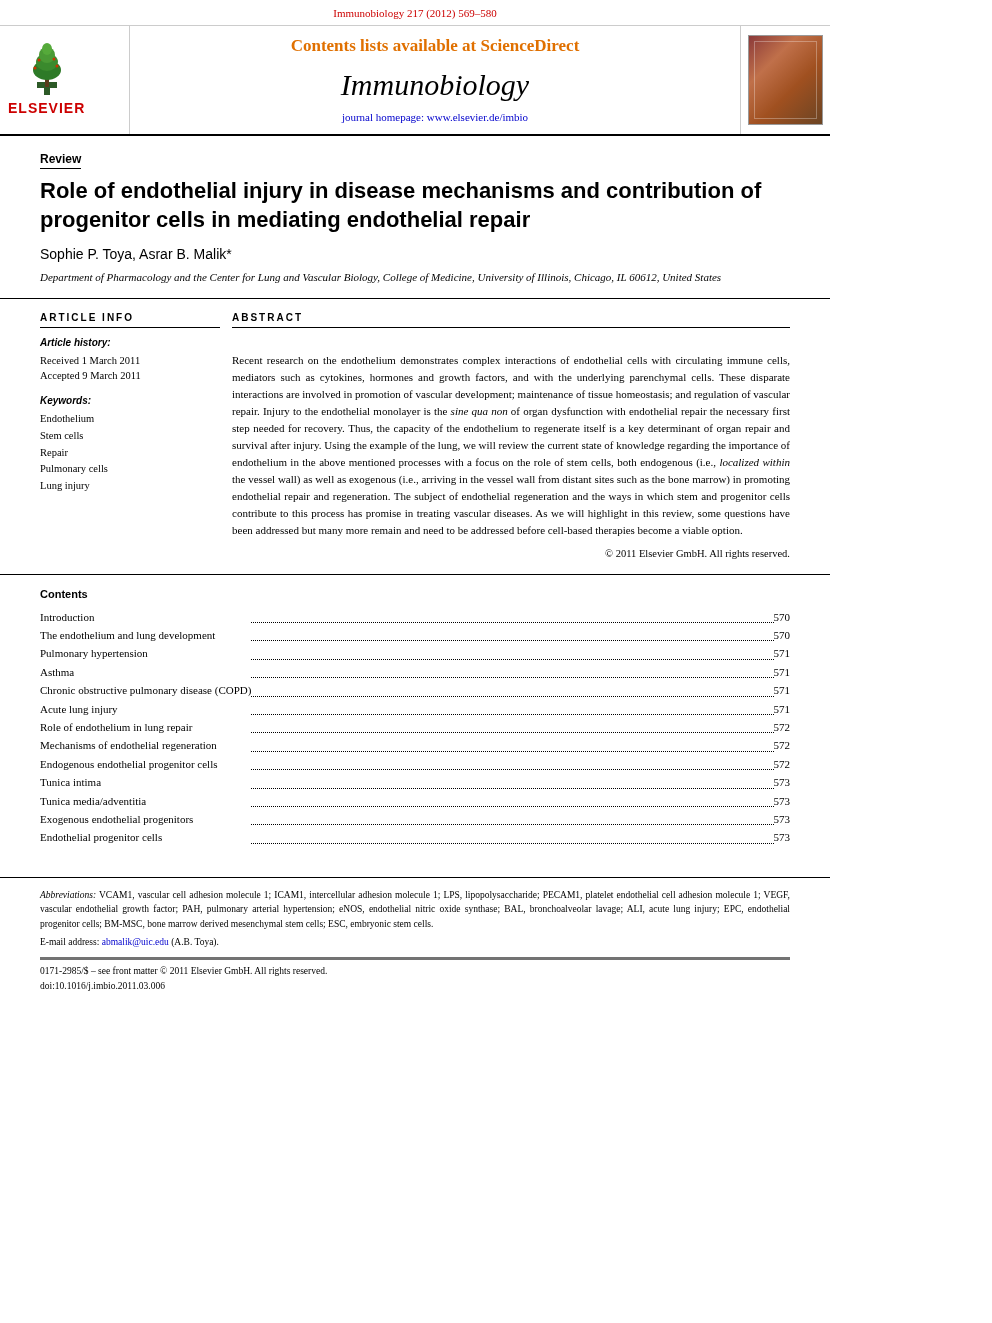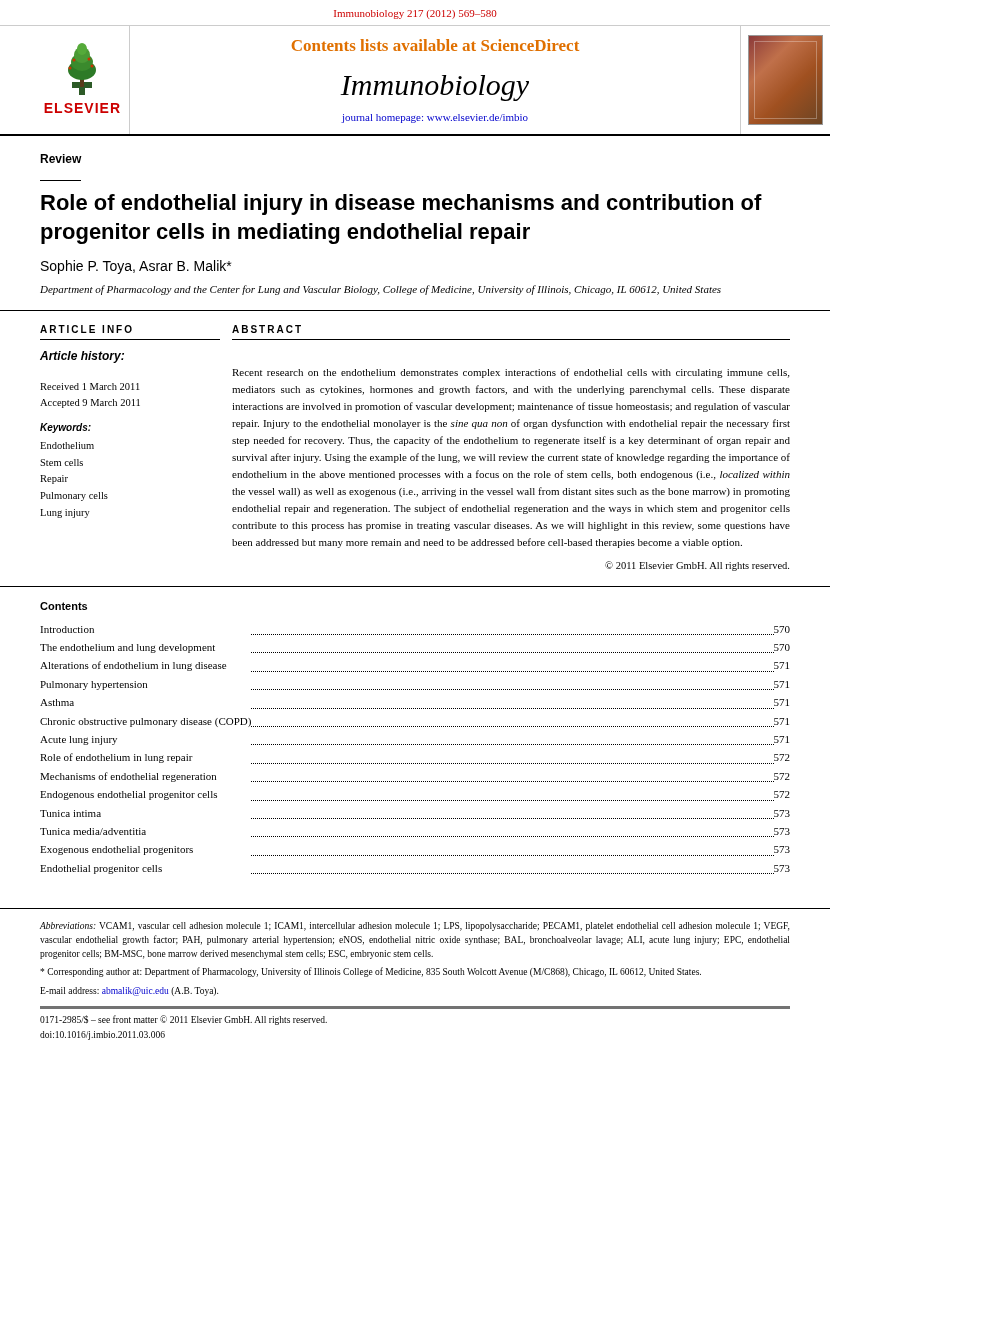--- a/index.html
+++ b/index.html
@@ -32,21 +32,21 @@
       align-items: stretch;
       border-bottom: 2px solid #000;
       padding: 0;
     }
     .header-logo {
       width: 130px;
       min-width: 130px;
       border-right: 1px solid #ccc;
       display: flex;
       flex-direction: column;
-      align-items: flex-end;
+      align-items: flex-start;
       justify-content: center;
       padding: 10px 8px;
     }
     .elsevier-logo {
       display: flex;
       flex-direction: column;
       align-items: center;
     }
     .elsevier-tree {
       width: 60px;
@@ -118,21 +118,21 @@
     .article-section {
       padding: 14px 40px 0 40px;
       border-bottom: 1px solid #000;
     }
     .article-type {
       font-family: Arial, sans-serif;
       font-size: 12px;
       font-weight: bold;
       color: #000;
       border-bottom: 1px solid #000;
-      padding-bottom: 13px;
+      padding-bottom: 1px;
       margin-bottom: 8px;
       display: inline-block;
     }
     .article-title {
       font-size: 22px;
       font-weight: bold;
       font-family: Arial, sans-serif;
       line-height: 1.3;
       margin-bottom: 10px;
       color: #000;
@@ -169,24 +169,24 @@
       font-size: 10px;
       font-weight: bold;
       letter-spacing: 2px;
       text-transform: uppercase;
       border-bottom: 1px solid #000;
       padding-bottom: 2px;
       margin-bottom: 8px;
     }
     .article-info-label {
       font-family: Arial, sans-serif;
-      font-size: 12px;
+      font-size: 10px;
       font-style: italic;
       font-weight: bold;
-      margin-bottom: 15px;
+      margin-bottom: 3px;
       margin-top: 6px;
     }
     .article-info-text {
       font-size: 10.5px;
       line-height: 1.5;
       color: #000;
     }
     .keywords-section {
       margin-top: 10px;
     }
@@ -372,27 +372,20 @@
           <td class="page-num">570</td>
         </tr>
         <tr>
           <td class="entry-title">The endothelium and lung development</td>
           <td style="width:100%;">
               <span class="dots"></span>
             </td>
           <td class="page-num">570</td>
         </tr>
         <tr>
-          <td class="entry-title">Alterations of endothelium in lung disease</td>
-          <td style="width:100%;">
-              <span class="dots"></span>
-            </td>
-          <td class="page-num">571</td>
-        </tr>
-        <tr>
           <td class="entry-title indent-1">Pulmonary hypertension</td>
           <td style="width:100%;">
               <span class="dots"></span>
             </td>
           <td class="page-num">571</td>
         </tr>
         <tr>
           <td class="entry-title indent-1">Asthma</td>
           <td style="width:100%;">
               <span class="dots"></span>
@@ -465,23 +458,20 @@
       </tbody>
     </table>
   </div>
 
   <div class="footer-section">
     <div class="footer-text">
       <span class="italic">Abbreviations:</span>
       <span>VCAM1, vascular cell adhesion molecule 1; ICAM1, intercellular adhesion molecule 1; LPS, lipopolysaccharide; PECAM1, platelet endothelial cell adhesion molecule 1; VEGF, vascular endothelial growth factor; PAH, pulmonary arterial hypertension; eNOS, endothelial nitric oxide synthase; BAL, bronchoalveolar lavage; ALI, acute lung injury; EPC, endothelial progenitor cells; BM-MSC, bone marrow derived mesenchymal stem cells; ESC, embryonic stem cells.</span>
     </div>
     <div class="footer-note">
-      <span>* Corresponding author at: Department of Pharmacology, University of Illinois College of Medicine, 835 South Wolcott Avenue (M/C868), Chicago, IL 60612, United States.</span>
-    </div>
-    <div class="footer-note">
       <span class="italic">E-mail address:</span>
       <span style="color:#0000cc;">abmalik@uic.edu</span>
       <span>(A.B. Toya).</span>
     </div>
     <div class="footer-bottom">
       <div>
         <span>0171-2985/$</span>
         <span>– see front matter © 2011 Elsevier GmbH. All rights reserved.</span>
       </div>
       <div>doi:10.1016/j.imbio.2011.03.006</div>

